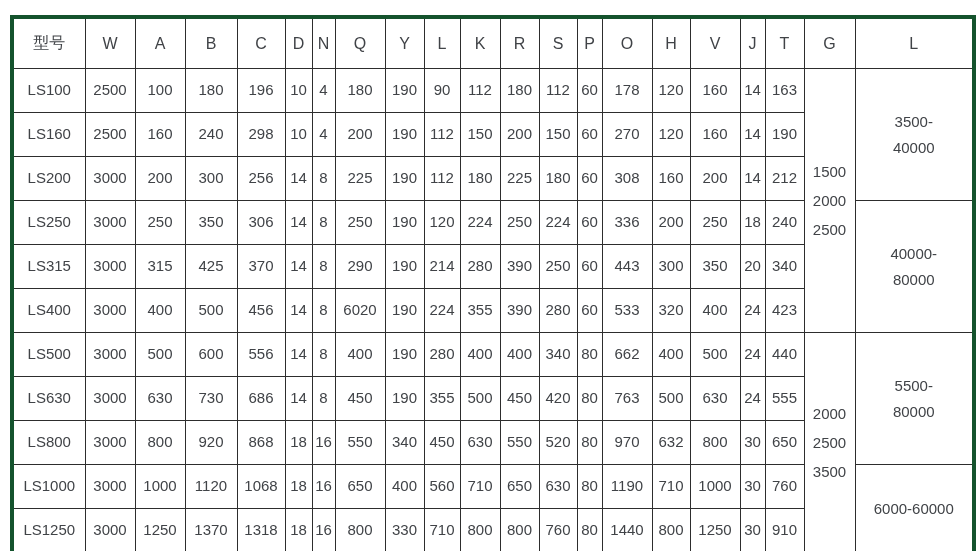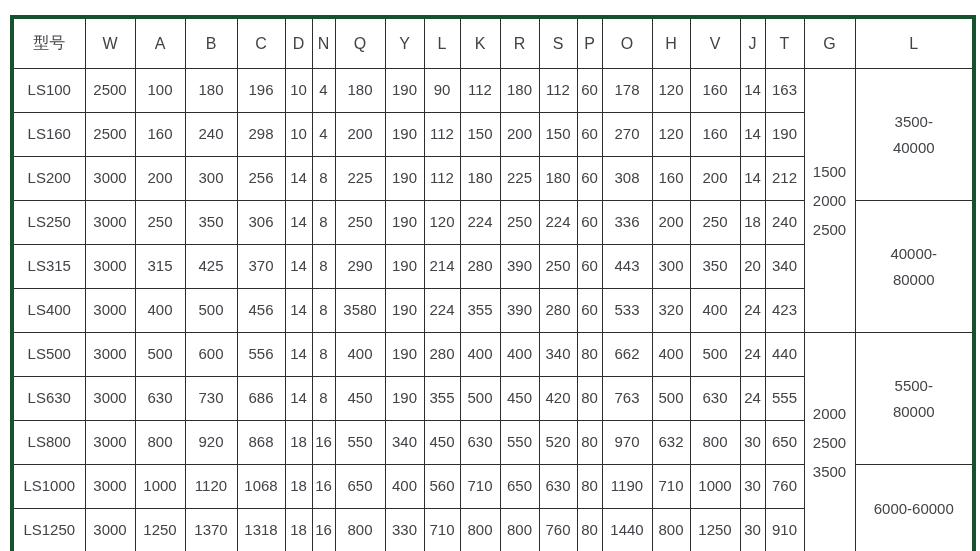--- a/index.html
+++ b/index.html
@@ -216,21 +216,21 @@
           <td>340</td>
         </tr>
         <tr>
           <td>LS400</td>
           <td>3000</td>
           <td>400</td>
           <td>500</td>
           <td>456</td>
           <td>14</td>
           <td>8</td>
-          <td>3580</td>
+          <td>6020</td>
           <td>190</td>
           <td>224</td>
           <td>355</td>
           <td>390</td>
           <td>280</td>
           <td>60</td>
           <td>533</td>
           <td>320</td>
           <td>400</td>
           <td>24</td>

